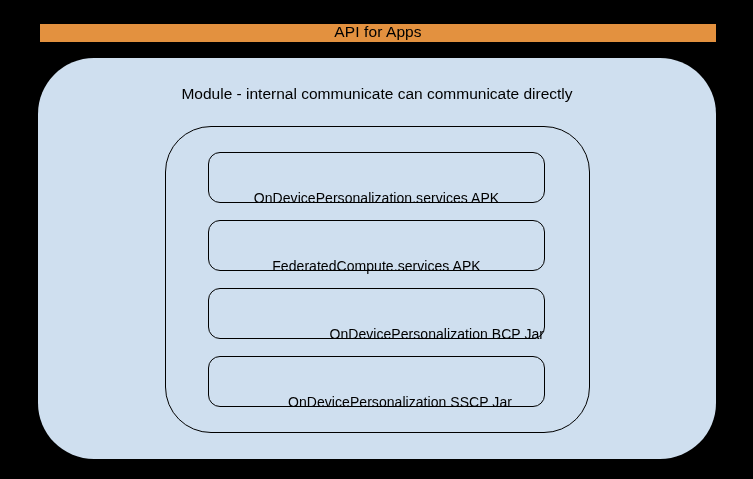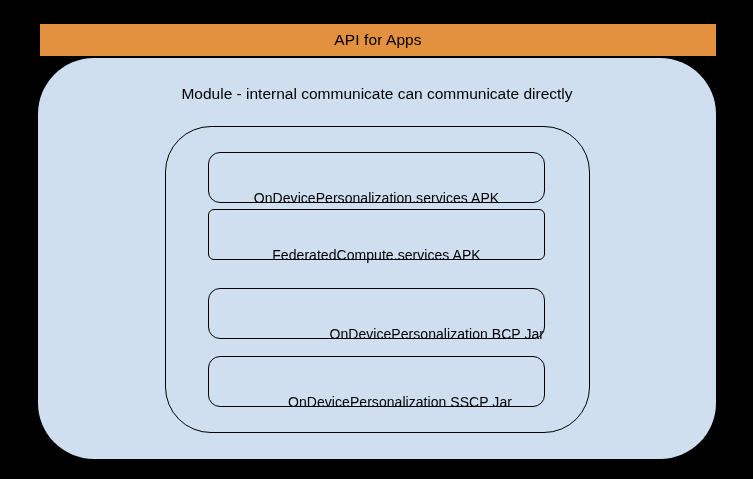--- a/index.html
+++ b/index.html
@@ -19,24 +19,24 @@
     background: #000000;
     overflow: hidden;
   }
 
   
   .api-bar {
     position: absolute;
     left: 40px;
     top: 24px;
     width: 676px;
-    height: 32px;
+    height: 18px;
     background: #e3913f;
     display: flex;
-    align-items: center;
+    align-items: flex-start;
     justify-content: center;
     box-sizing: border-box;
   }
   .api-bar-label {
     font-size: 15.5px;
     line-height: 1;
     color: #000000;
     letter-spacing: 0.1px;
     white-space: nowrap;
   }
@@ -95,21 +95,21 @@
   .component-box-label {
     font-size: 14px;
     line-height: 1;
     color: #000000;
     white-space: nowrap;
     letter-spacing: 0.05px;
     margin-top: 40px;
   }
 
   .component-box.pos-0 { top: 94px;  }  
-  .component-box.pos-1 { top: 151px; border-radius: 6px; }  
+  .component-box.pos-1 { top: 162px; }  
   .component-box.pos-2 { top: 230px; justify-content: flex-end; }  
   .component-box.pos-3 { top: 298px; padding-left: 47px; }  
 </style>
 </head>
 <body>
 
 <div id="canvas">
 
   <div class="api-bar">
     <span class="api-bar-label">API for Apps</span>

